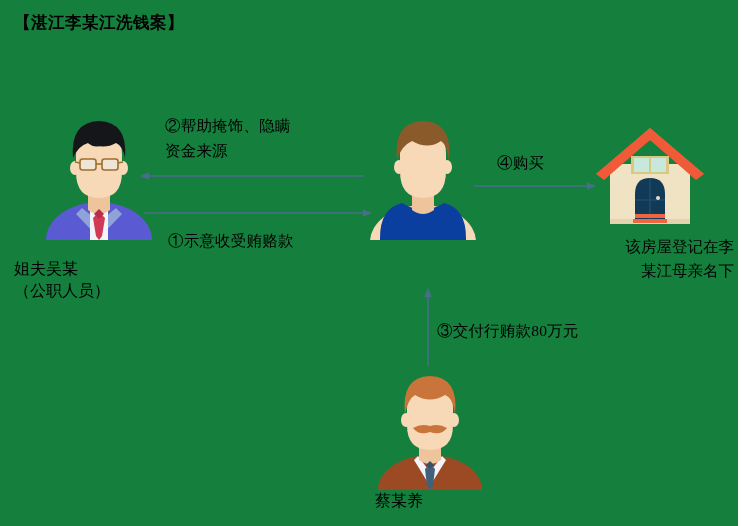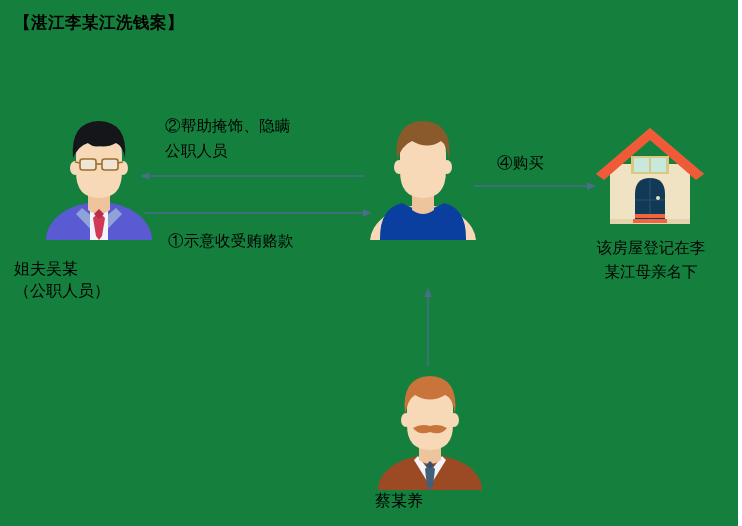--- a/index.html
+++ b/index.html
@@ -40,21 +40,22 @@
   .edge-label {
     font-size: 15.5px;
     line-height: 25px;
     white-space: pre-line;
     letter-spacing: 0.2px;
   }
   .house-note {
     font-size: 15.5px;
     line-height: 24px;
     white-space: pre-line;
-    text-align: center;
+    text-align: right;
+    font-family: Liberation Mono, monospace;
   }
 
   
   .arrow-svg { overflow: visible; display: block; }
 
   
   .person { position: absolute; }
   .person svg { display: block; }
 
   
@@ -89,26 +90,27 @@
   </div>
 
   <div class="abs" style="left:420px; top:288px;">
     <svg class="arrow-svg" width="16" height="78" viewBox="0 0 16 78">
       <line x1="8" y1="78" x2="8" y2="7" stroke="#4a6e8a" stroke-width="1.4"></line>
       <polygon points="8,0 4.2,9 11.8,9" fill="#4a6e8a"></polygon>
     </svg>
   </div>
 
   <div class="abs edge-label" style="left:165px; top:113px; width:200px;">②帮助掩饰、隐瞒
-公职人员</div>
+资金来源</div>
 
   <div class="abs edge-label" style="left:497px; top:150px; width:120px;">④购买</div>
 
   <div class="abs edge-label" style="left:168px; top:228px; width:220px;">①示意收受贿赂款</div>
 
+  <div class="abs edge-label" style="left:437px; top:318px; width:230px;">③交付行贿款80万元</div>
 
   <div class="person" style="left:44px; top:110px;">
     <svg width="110" height="130" viewBox="0 0 110 130">
 
       <ellipse cx="55" cy="130" rx="53" ry="38" fill="#5a5ad2"></ellipse>
 
       <path d="M38 98 L55 112 L72 98 L78 104 L55 128 L32 104 Z" fill="#8fa3d9"></path>
       <path d="M46 95 L55 105 L64 95 L64 130 L46 130 Z" fill="#f2f4fa"></path>
 
       <path d="M44 82 L66 82 L66 100 Q55 108 44 100 Z" fill="#edc49b"></path>

